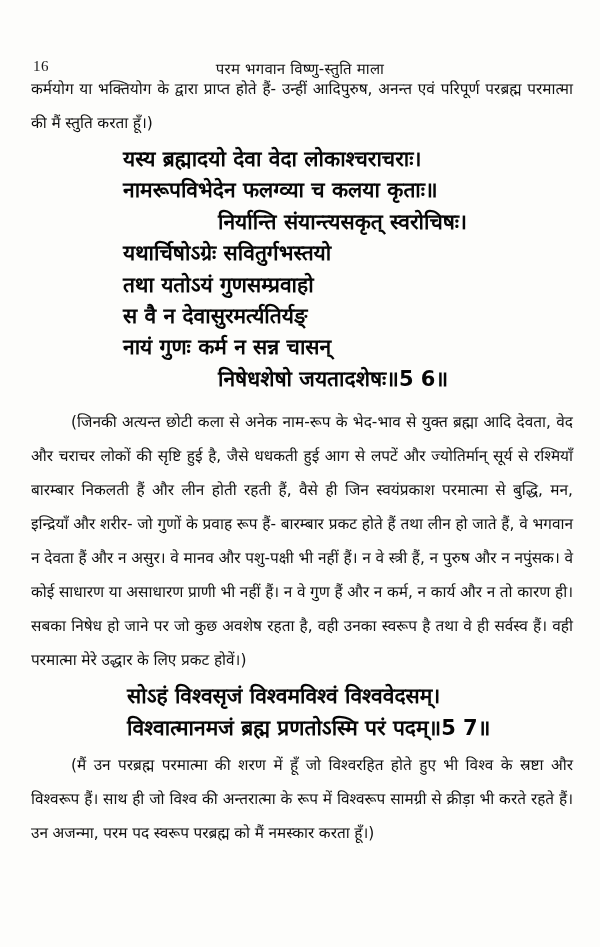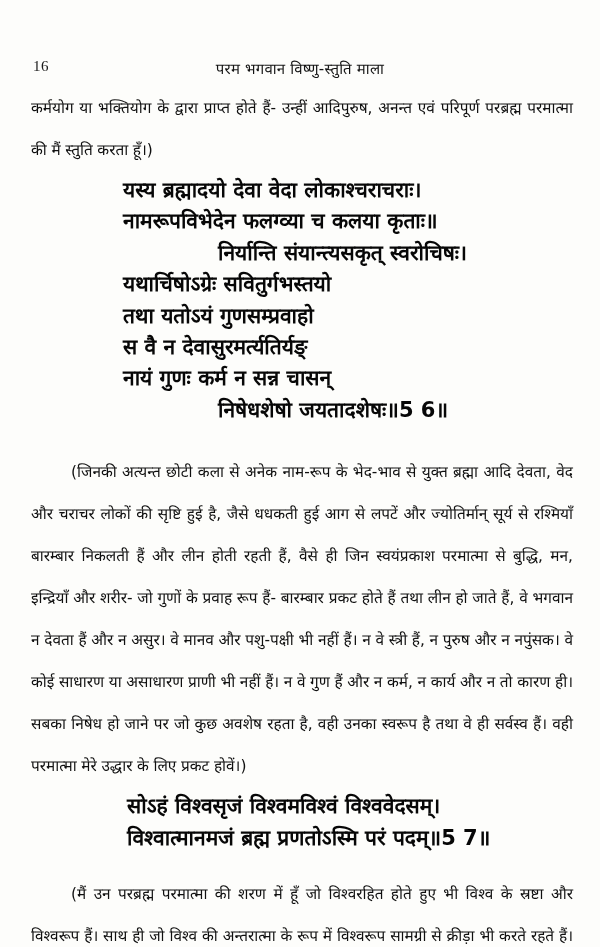--- a/index.html
+++ b/index.html
@@ -49,23 +49,23 @@
 
   
   .textblock {
     position: absolute;
     left: 31px;
     right: 27px;
     top: 72px;
   }
 
   .para {
-    margin: 15px 0 0 0;
+    margin: 0 0 0 0;
     font-size: 15.4px;
-    line-height: 42px;
+    line-height: 34px;
     text-align: justify;
     text-justify: inter-word;
     color: #101010;
     word-spacing: -0.3px;
   }
   .para.indented { text-indent: 40px; }
 
   .para-gap-s { height: 4px; }
   .para-gap-m { height: 10px; }
   .para-gap-l { height: 14px; }

